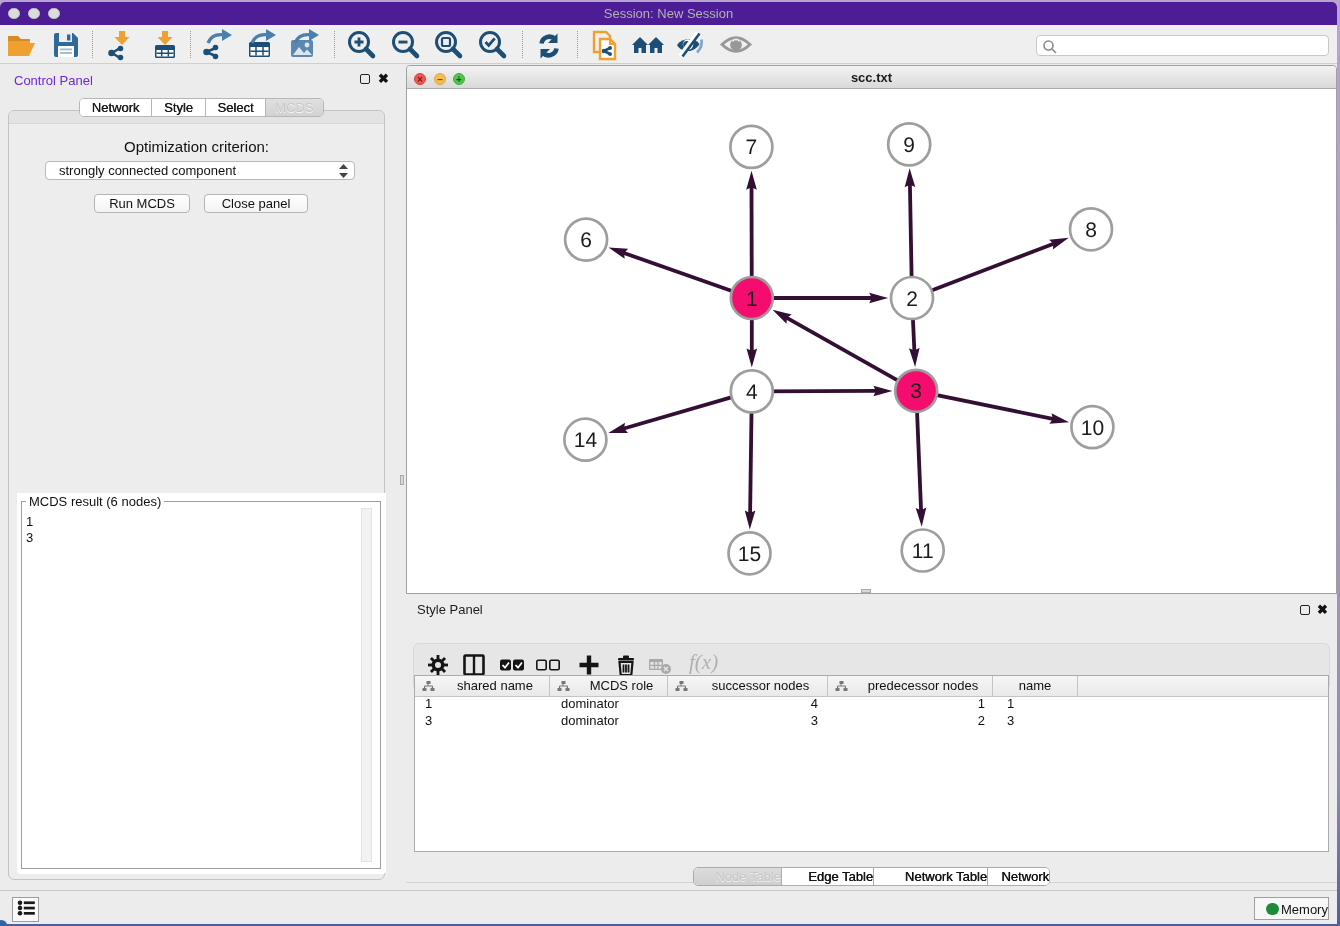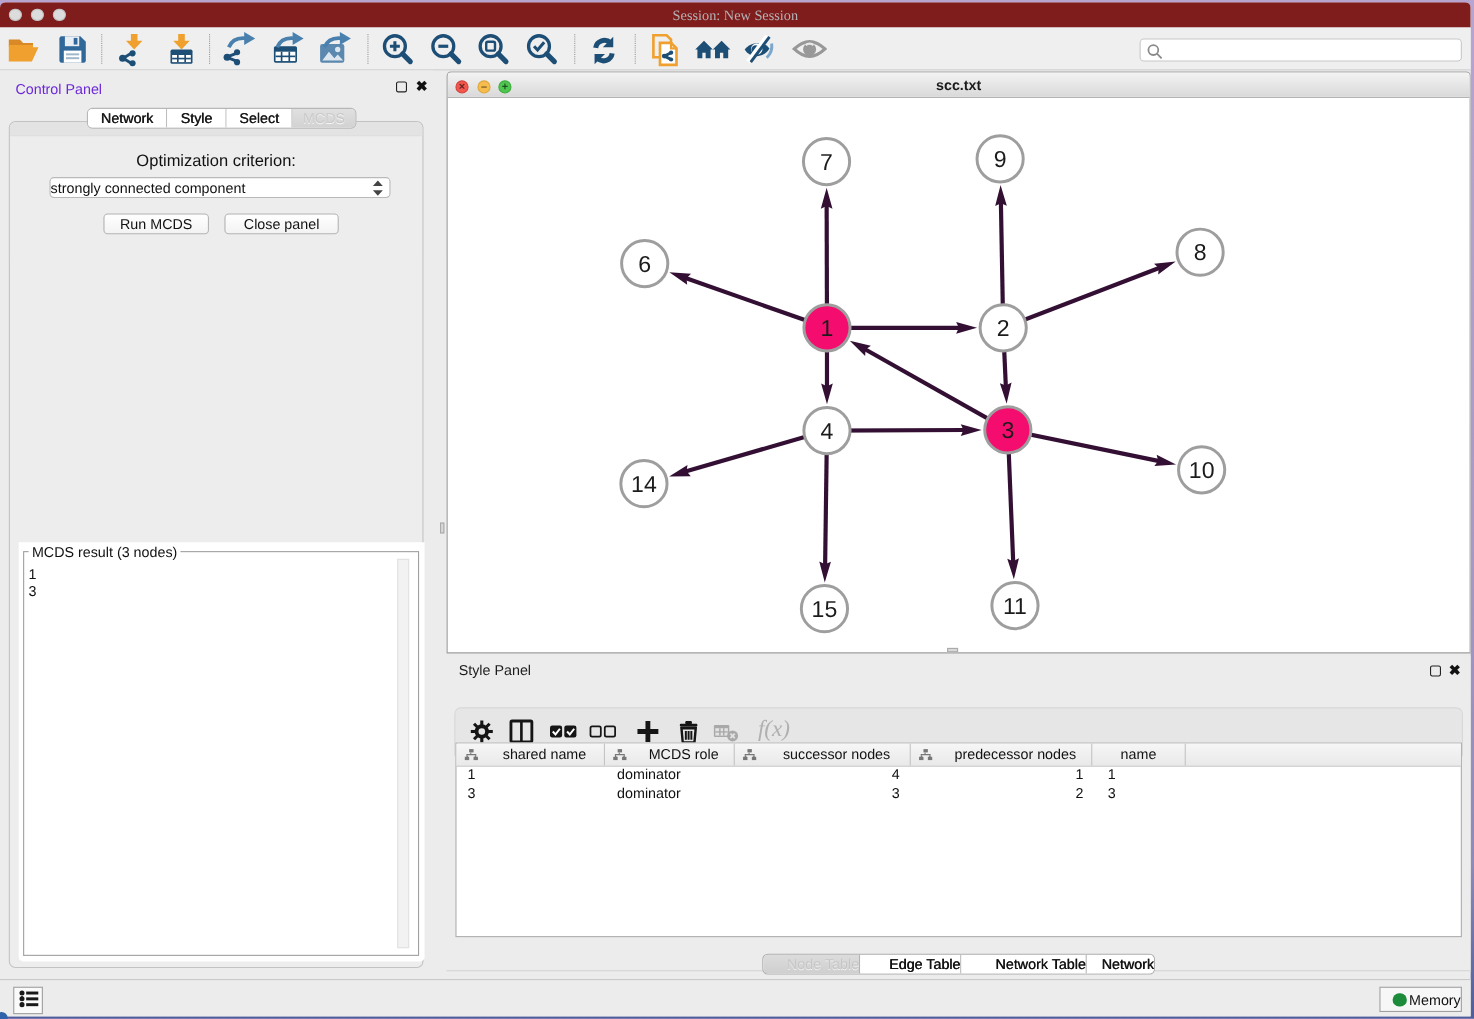--- a/index.html
+++ b/index.html
@@ -1,35 +1,35 @@
 <!DOCTYPE html>
 <html><head><meta charset="utf-8"><style>*{margin:0;padding:0;box-sizing:border-box;}
 html,body{width:1340px;height:926px;overflow:hidden;font-family:"Liberation Sans",sans-serif;-webkit-font-smoothing:antialiased;}
 text{text-rendering:geometricPrecision;}
 body{background:linear-gradient(180deg,#b7a4d1 0%,#a898c5 55%,#8d89b8 85%,#4e5d9b 100%);}
 #win{position:absolute;left:0;top:2px;will-change:transform;width:1337px;height:922px;background:#ececec;border-radius:5px 5px 0 0;overflow:hidden;}
 .tl{position:absolute;border-radius:50%;}
-#titlebar{position:absolute;left:0;top:0;width:100%;height:23px;background:#7f1d1d;font-family:Liberation Serif, serif;}
+#titlebar{position:absolute;left:0;top:0;width:100%;height:23px;background:#4c1d95;}
 #titlebar .t{position:absolute;width:100%;text-align:center;top:4px;font-size:13px;color:#b4b2b4;}
 #toolbar{position:absolute;left:0;top:23px;width:100%;height:39px;background:#efefef;border-bottom:1px solid #cfcfcf;}
 .sep{position:absolute;top:6px;height:27px;width:0;border-left:1px dotted #9a9a9a;}
 .ticon{position:absolute;top:3px;}
 #search{position:absolute;left:1036px;top:10px;width:293px;height:21px;background:#fff;border:1px solid #c8c8c8;border-radius:4px;}
 #cpanel{position:absolute;left:0;top:62px;width:394px;height:820px;background:#ececec;}
 #cpanel .hdr{position:absolute;left:14px;top:9px;font-size:13px;color:#6d28d9;text-align:center;}
 .sqbtn{position:absolute;width:10px;height:10px;border:1.6px solid #222;border-radius:2px;}
 .xbtn{position:absolute;font-size:13px;font-weight:bold;color:#111;line-height:12px;}
 .tabstrip{position:absolute;display:flex;height:19px;z-index:5;border:1px solid #b7b7b7;border-radius:5px;overflow:hidden;background:#fff;}
 .tabstrip .tab{font-size:13px;text-shadow:0.4px 0 0 currentColor;color:#1a1a1a;text-align:center;line-height:18px;border-right:1px solid #b7b7b7;background:#fff;}
 .tabstrip .tab:last-child{border-right:none;}
 .tabstrip .sel{background:linear-gradient(180deg,#e0e0e0,#d2d2d2);color:#c9c9c9;text-shadow:0 1px 0 #f5f5f5 !important;}
 #cpbox{position:absolute;left:8px;top:46px;width:377px;height:770px;border:1px solid #c3c3c3;border-radius:6px;background:#ededed;}
 #cpbox .band{position:absolute;left:0;top:0;width:100%;height:13px;background:#e3e3e3;border-radius:6px 6px 0 0;border-bottom:1px solid #d9d9d9;}
 #optlbl{position:absolute;left:0;top:27px;width:100%;text-align:center;font-size:15px;color:#111;}
-#combo{position:absolute;left:36px;top:50px;width:310px;height:19px;background:#fff;border:1px solid #b9b9b9;border-radius:4px;font-size:13px;color:#111;line-height:17px;padding-left:0;}
+#combo{position:absolute;left:36px;top:50px;width:310px;height:19px;background:#fff;border:1px solid #b9b9b9;border-radius:4px;font-size:13px;color:#111;line-height:17px;padding-left:13px;}
 #combo .chev{position:absolute;right:5px;top:1px;}
 .btn{position:absolute;height:19px;background:linear-gradient(180deg,#ffffff,#f3f3f3);border:1px solid #b5b5b5;border-radius:4px;font-size:13px;color:#111;text-align:center;line-height:17px;}
 #mcdsbox{position:absolute;left:17px;top:429px;width:369px;height:381px;background:#fff;border-radius:0 0 4px 4px;}
 #mcdsfs{position:absolute;left:4px;top:8px;right:5px;bottom:5px;border:1px solid #9f9f9f;}
 #mcdsfs .lbl{position:absolute;left:4px;top:-8px;background:#fff;padding:0 3px;font-size:13px;color:#111;}
 #mcdsfs .sb{position:absolute;right:8px;top:6px;width:11px;bottom:6px;background:#f2f2f2;border:1px solid #e2e2e2;}
 #mcdsfs .txt{position:absolute;left:4px;top:12px;font-size:13px;color:#111;line-height:16px;}
 #statusbar{position:absolute;left:0;top:888px;width:100%;height:34px;background:#ececec;border-top:1px solid #c9c9c9;}
 #listbtn{position:absolute;left:12px;top:6px;width:27px;height:25px;background:#fafafa;border:1px solid #9d9d9d;}
 #membtn{position:absolute;right:8px;top:6px;width:75px;height:23px;background:#f7f7f7;border:1px solid #9f9f9f;font-size:12px;color:#111;}
@@ -206,21 +206,21 @@
     <div id="optlbl">Optimization criterion:</div>
     <div id="combo">strongly connected component<span class="chev"><svg width="11" height="16" viewBox="0 0 11 16">
               <path d="M5.5 1 L10 6 H1 z" fill="#444"></path>
               <path d="M5.5 15 L1 10 h9 z" fill="#444"></path>
             </svg></span></div>
     <div class="btn" style="left:85px;top:83px;width:96px">Run MCDS</div>
     <div class="btn" style="left:195px;top:83px;width:104px">Close panel</div>
   </div>
   <div id="mcdsbox">
     <div id="mcdsfs">
-          <div class="lbl">MCDS result (3 nodes)</div>
+          <div class="lbl">MCDS result (6 nodes)</div>
           <div class="sb"></div>
           <div class="txt">1<br>3</div>
         </div>
   </div>
  </div>
  <div id="netwin">
   <div id="nettb">
    <div class="mbtn" style="left:7px;background:#f2564d;border:1px solid #d2453e">×</div>
    <div class="mbtn" style="left:27px;background:#f6bd4e;border:1px solid #dda73e">–</div>
    <div class="mbtn" style="left:46px;background:#4fc64f;border:1px solid #3fae3e">+</div>

